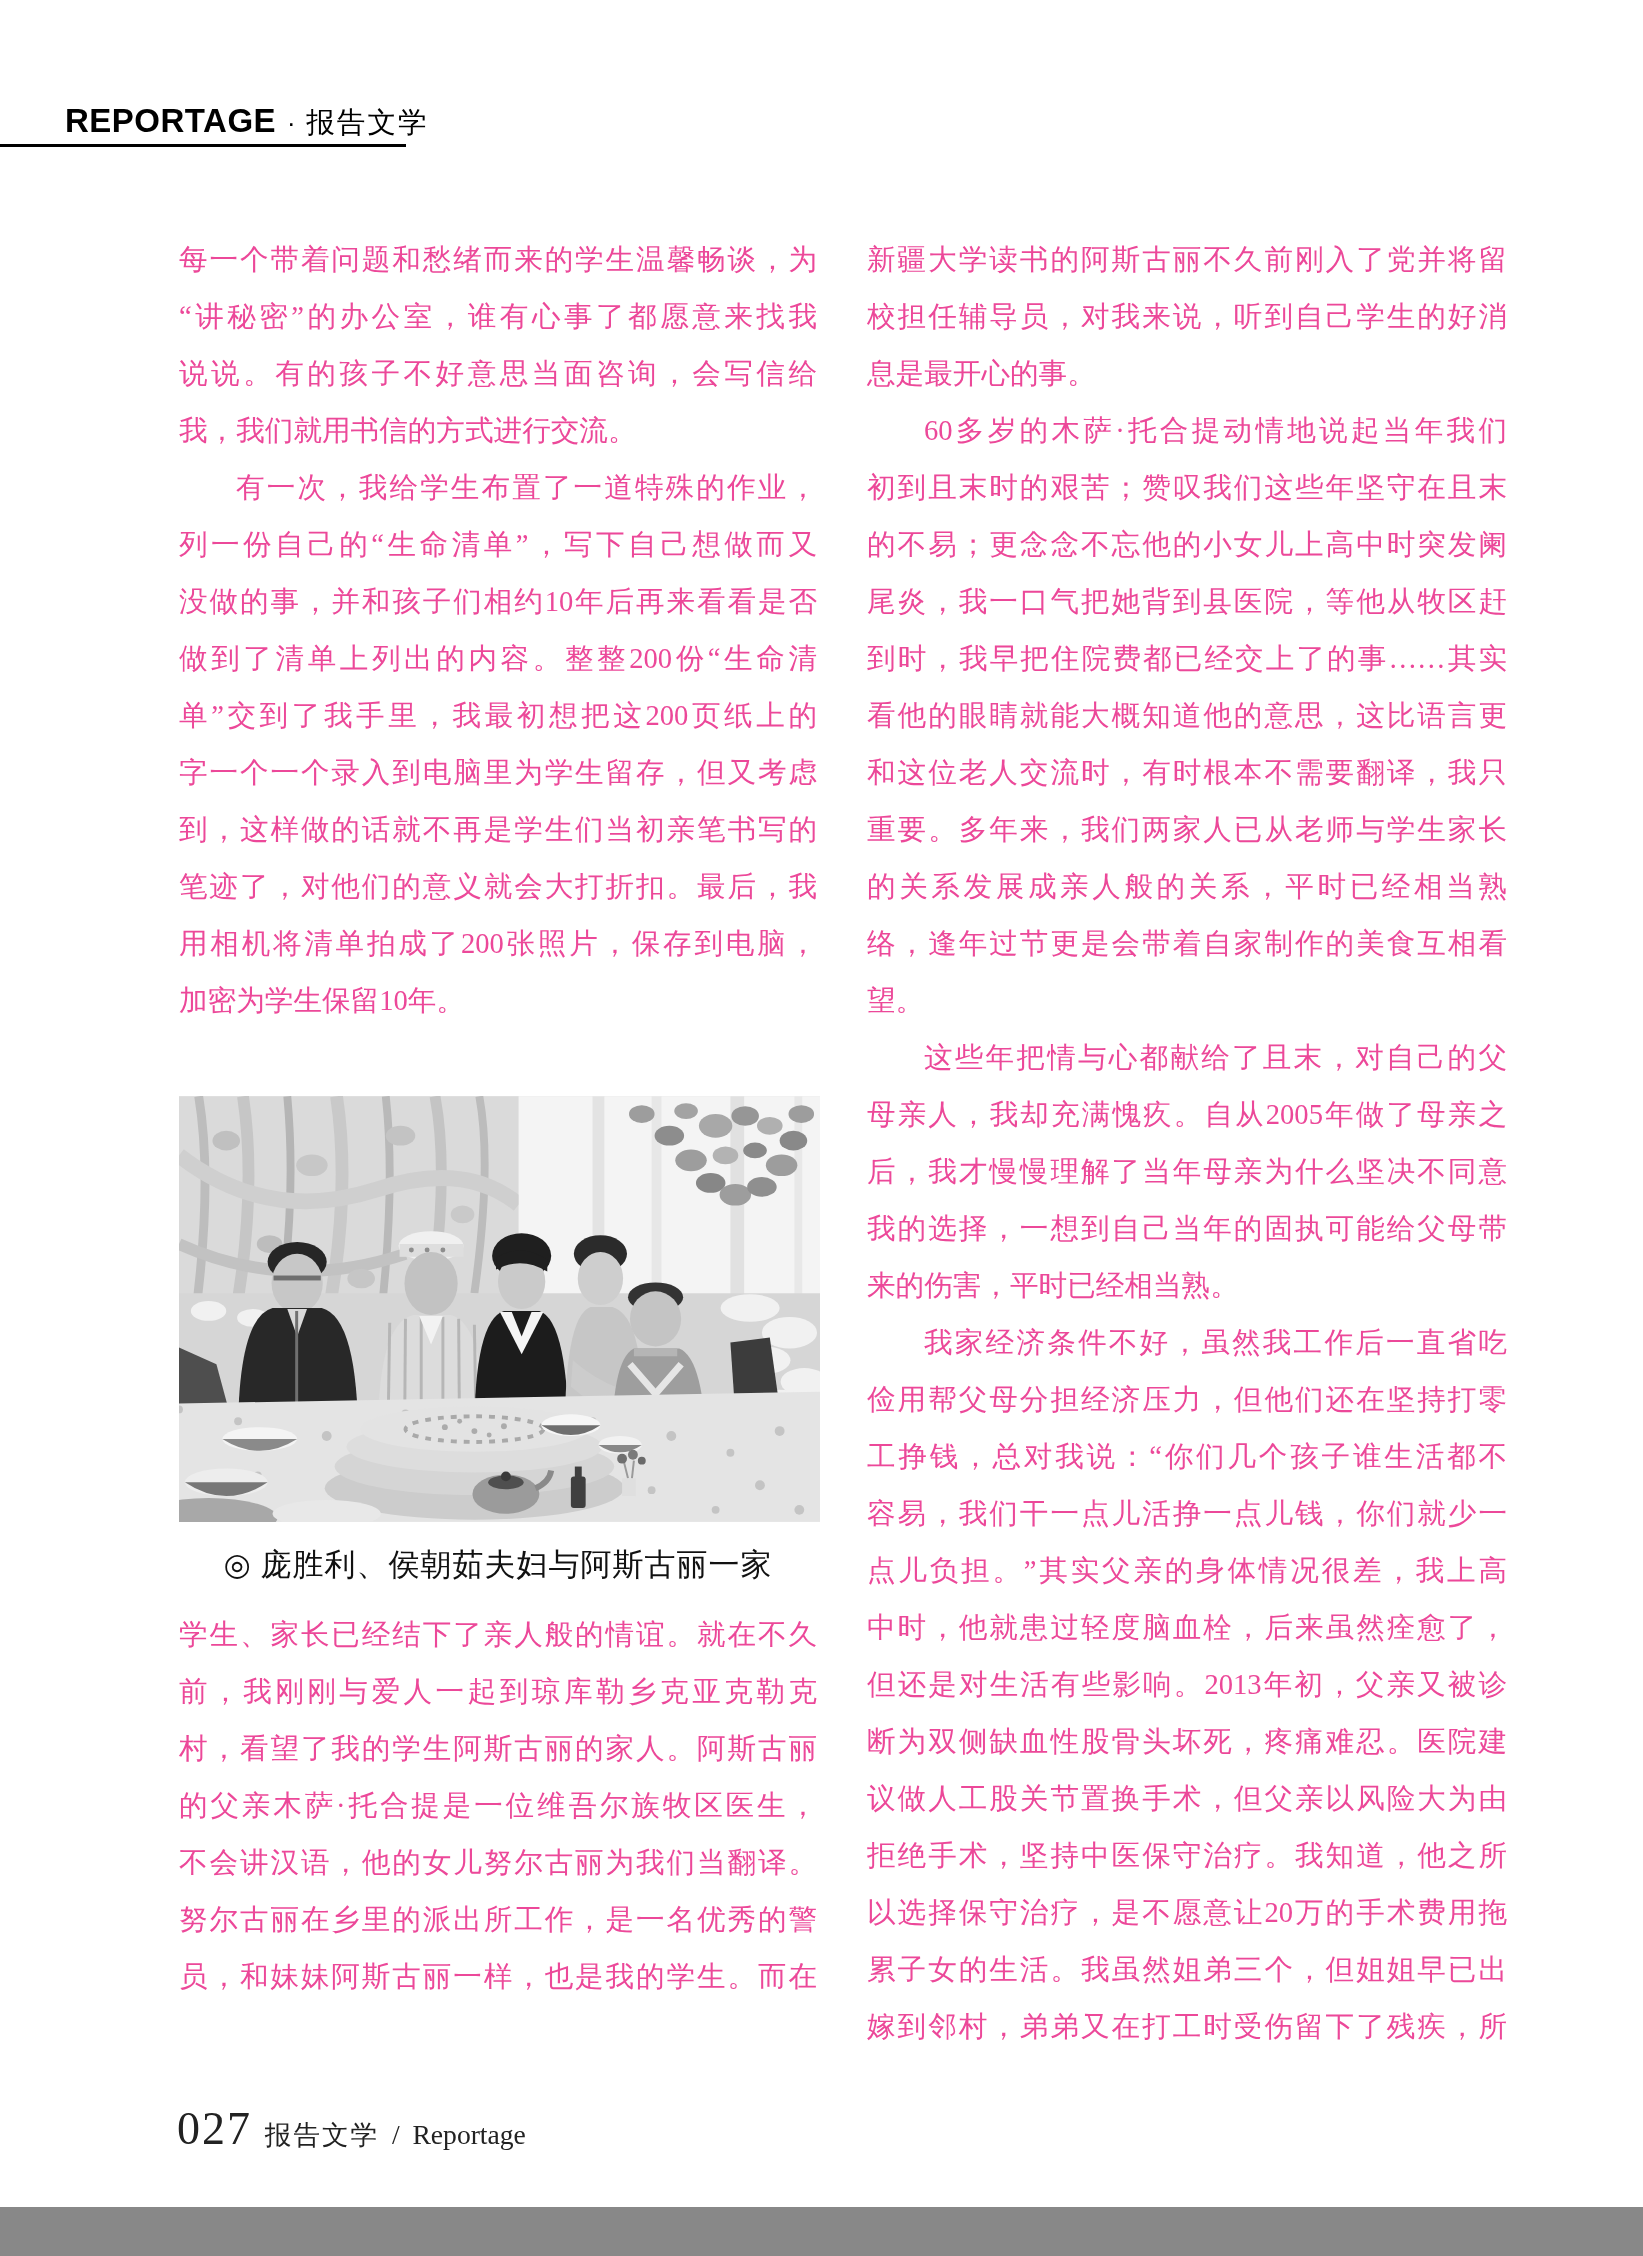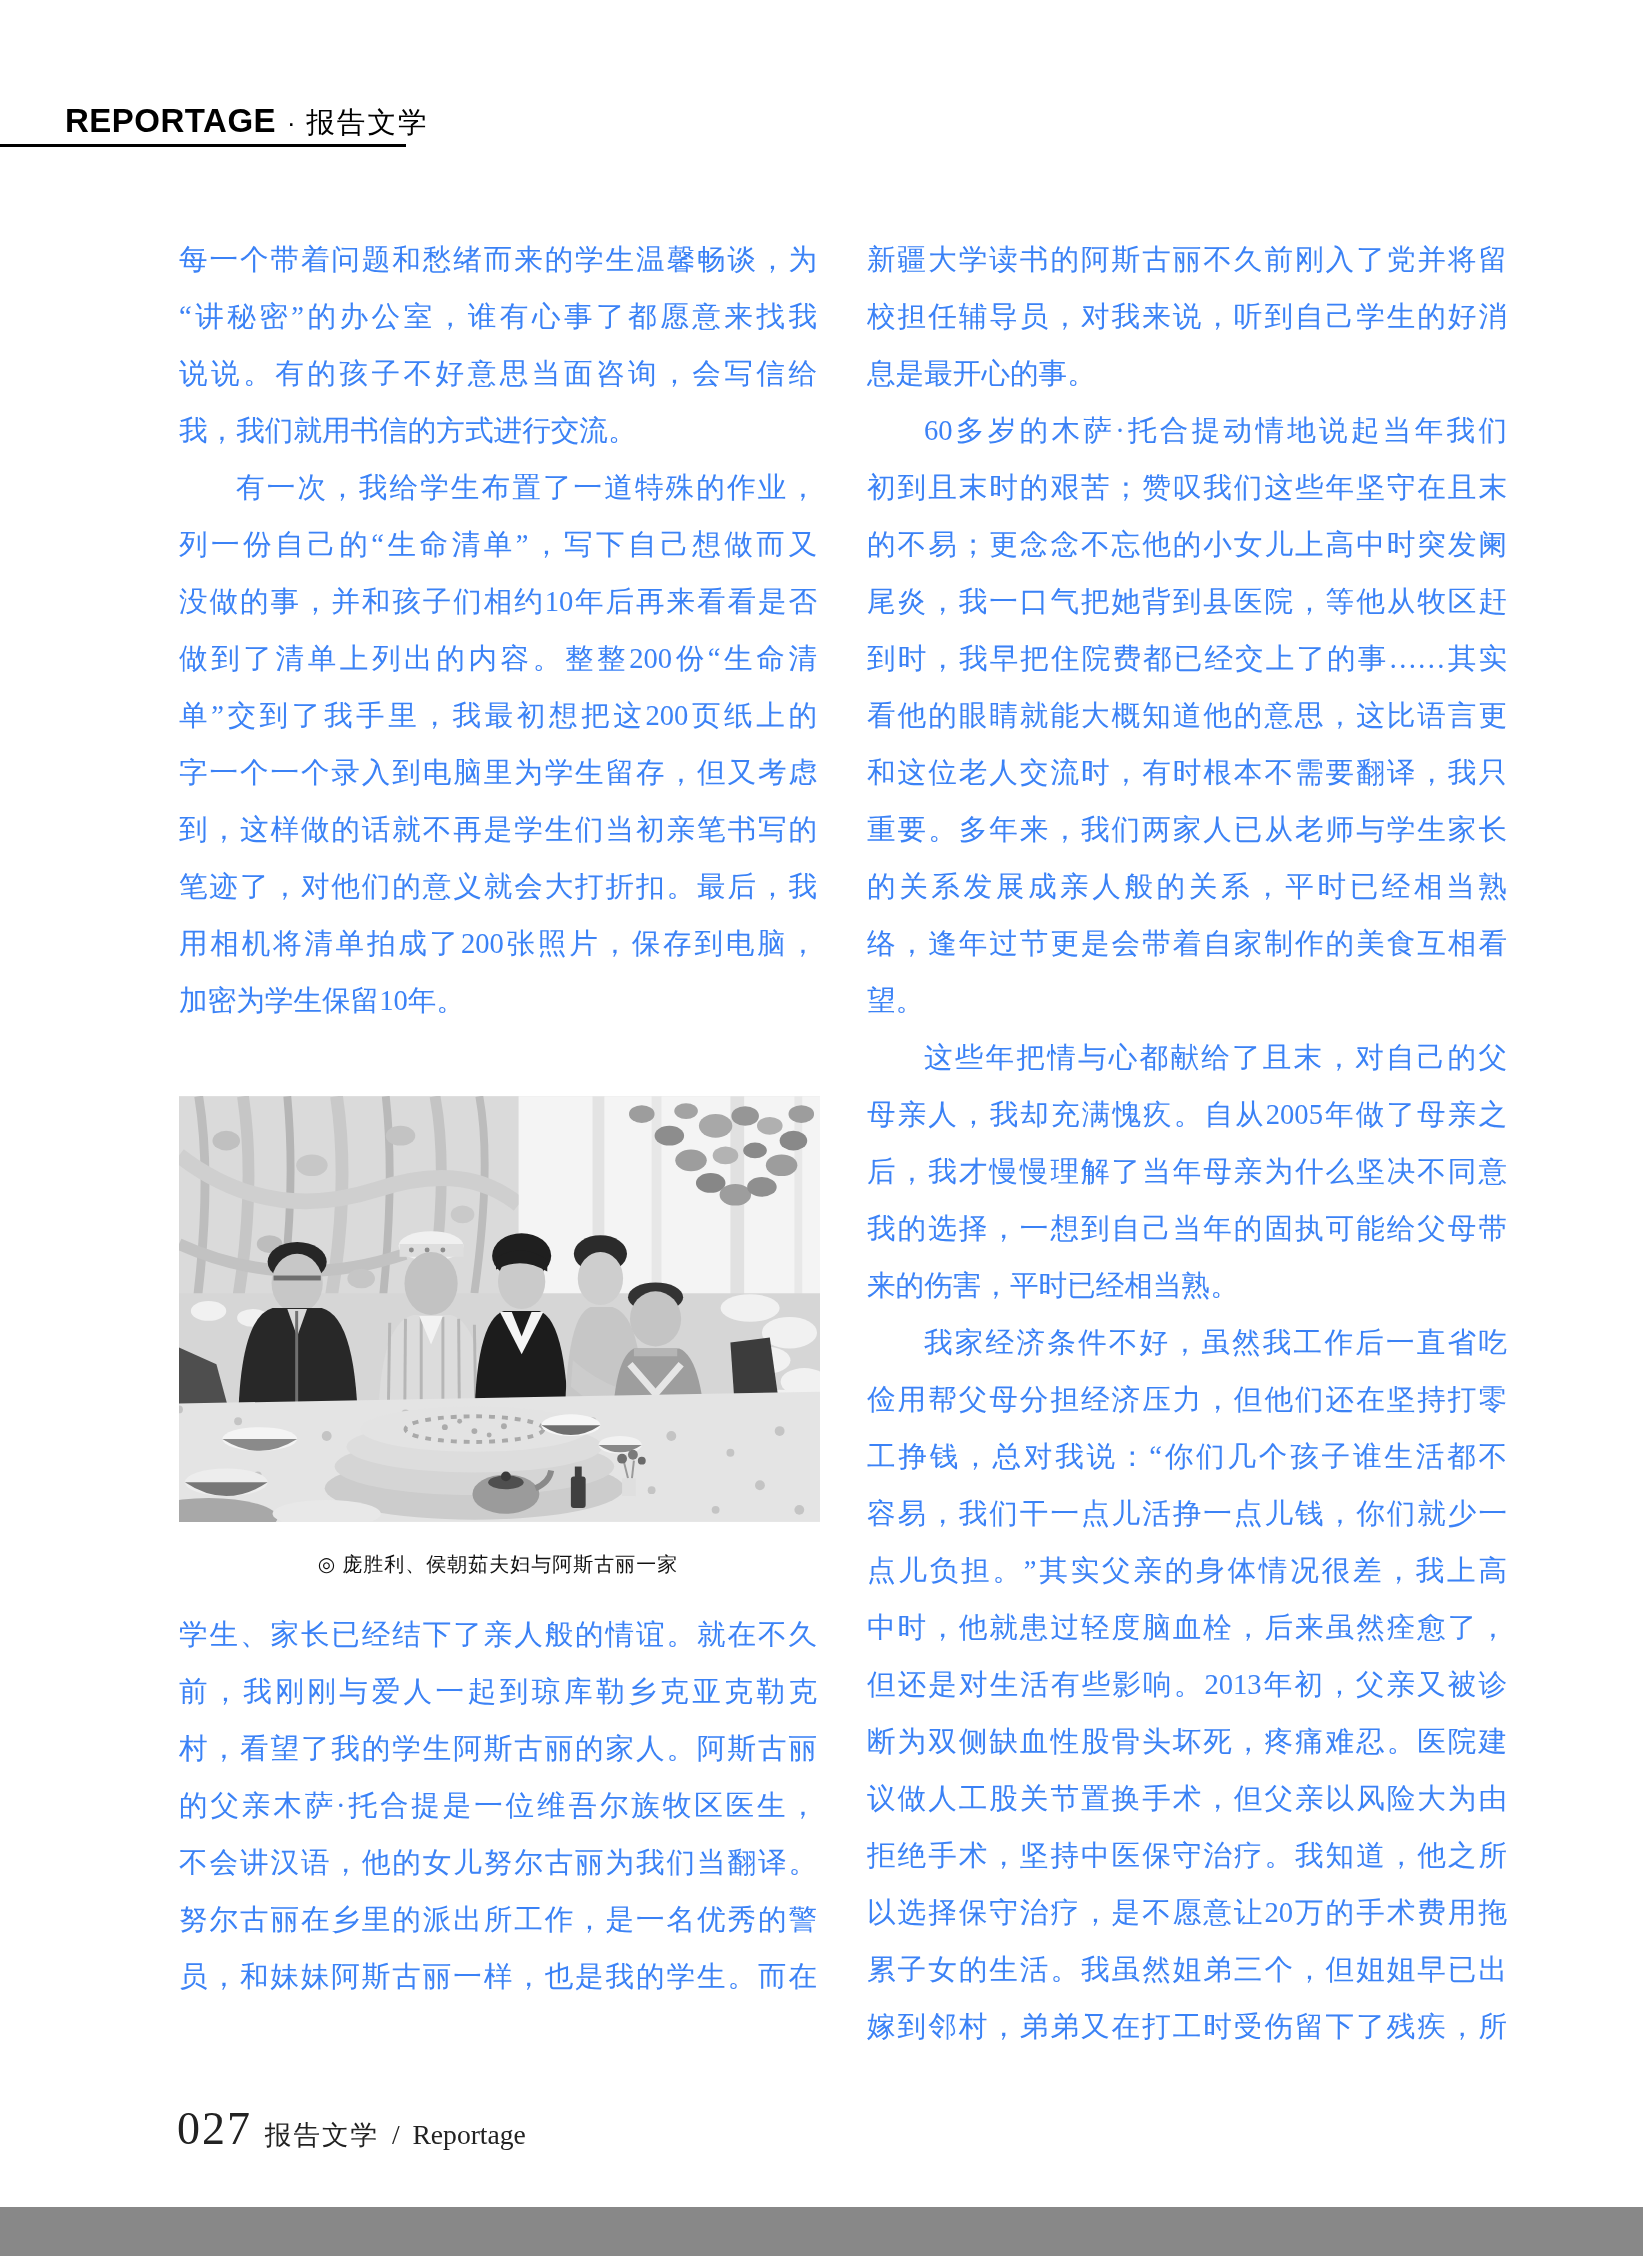--- a/index.html
+++ b/index.html
@@ -30,41 +30,41 @@
     font-family:"Liberation Sans","DejaVu Sans",sans-serif;
     font-size:28.6px;color:#000;letter-spacing:2px;
   }
   .masthead-rule{
     position:absolute;left:0;top:144px;width:406px;height:3px;background:#000;
   }
   
   .col{
     position:absolute;width:638px;
     font-size:28.6px;line-height:57px;
-    color:#3b82f6;
+    color:#ec4899;
   }
   .col .line{
     text-align:justify;
     text-align-last:justify;
     white-space:nowrap;
   }
   .col .line.end{text-align-last:left;}
   .col .line.ind{text-indent:57px;}
   .col-left-a{left:179px;top:231px;}
   .col-left-b{left:179px;top:1606px;}
   .col-right{left:867px;top:231px;width:640px;}
   
   .photo{
     position:absolute;left:179px;top:1096px;width:641px;height:426px;
     background:#ececec;
   }
   .photo svg{display:block;width:641px;height:426px;}
   .caption{
     position:absolute;left:179px;top:1545px;width:638px;
-    text-align:center;font-size:20px;line-height:39px;color:#111;
+    text-align:center;font-size:31px;line-height:39px;color:#111;
     letter-spacing:1px;
   }
   
   .footer{
     position:absolute;left:177px;top:2102px;
     display:flex;align-items:baseline;gap:12.8px;white-space:nowrap;
     color:#222;
   }
   .footer .num{font-size:46px;letter-spacing:2px;}
   .footer .zh{font-size:26.6px;letter-spacing:2px;}

